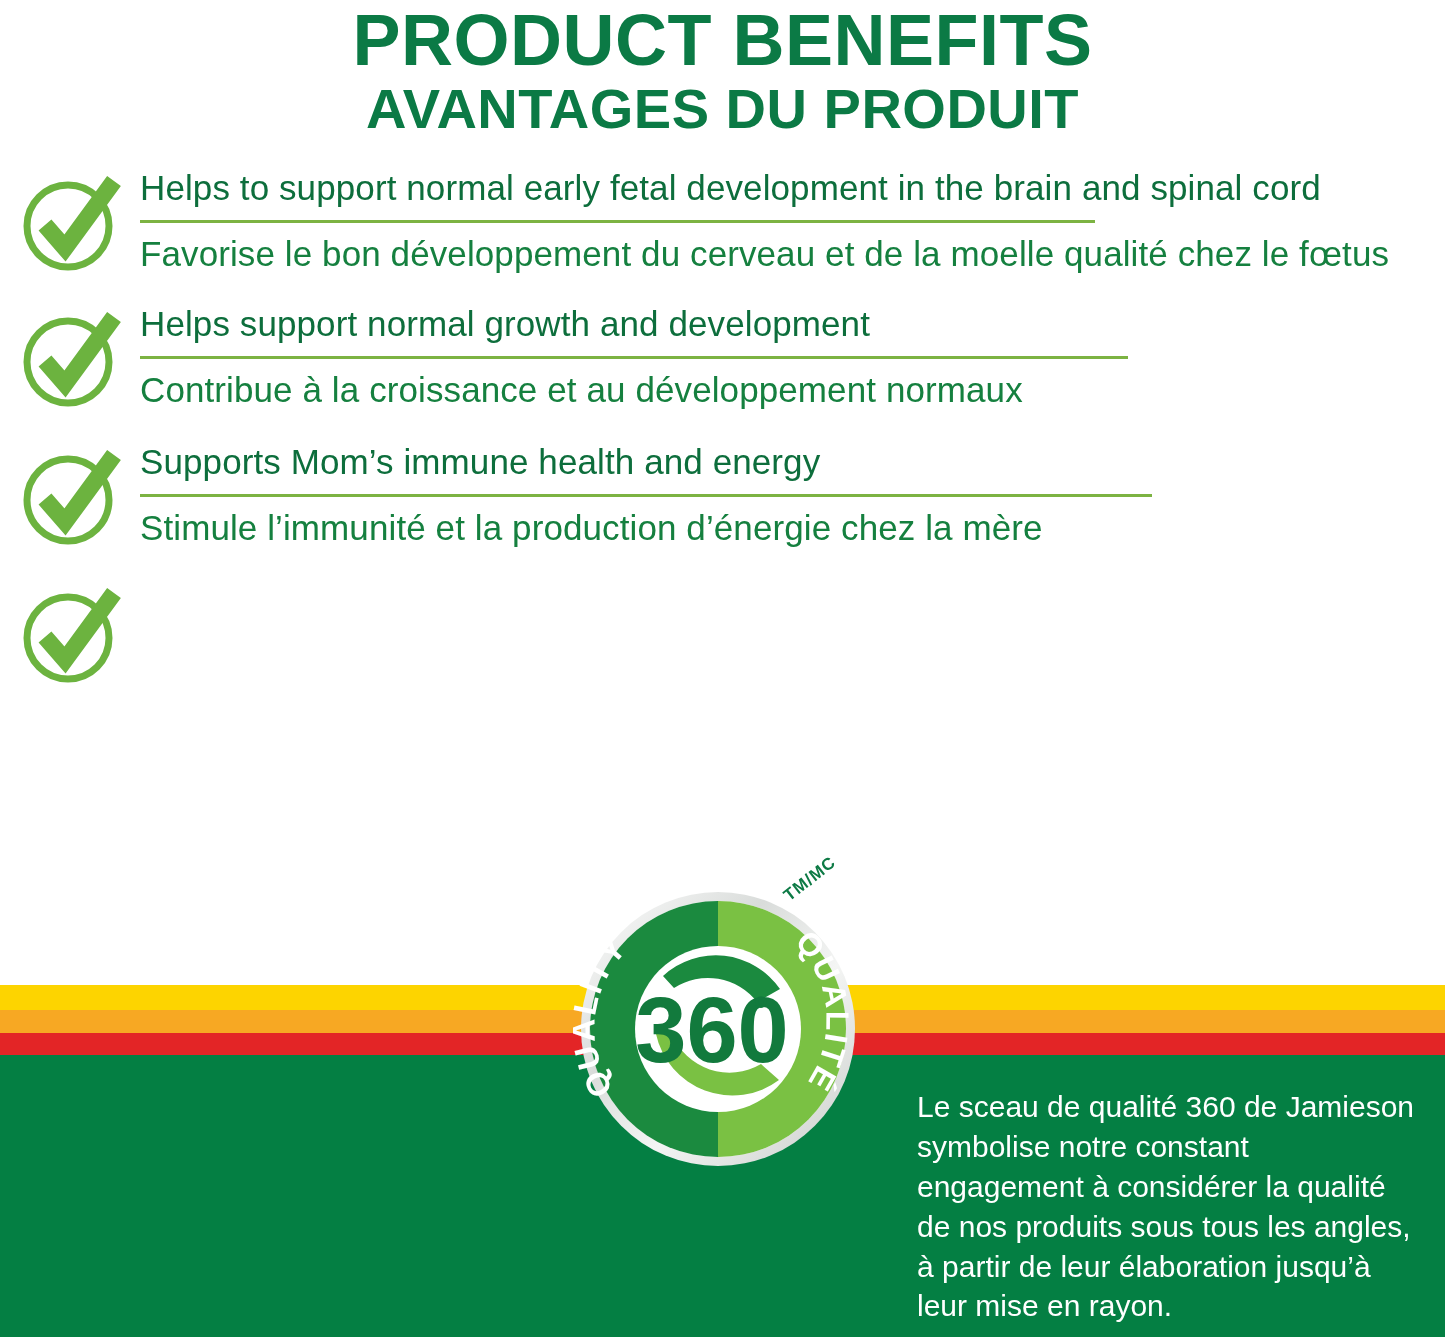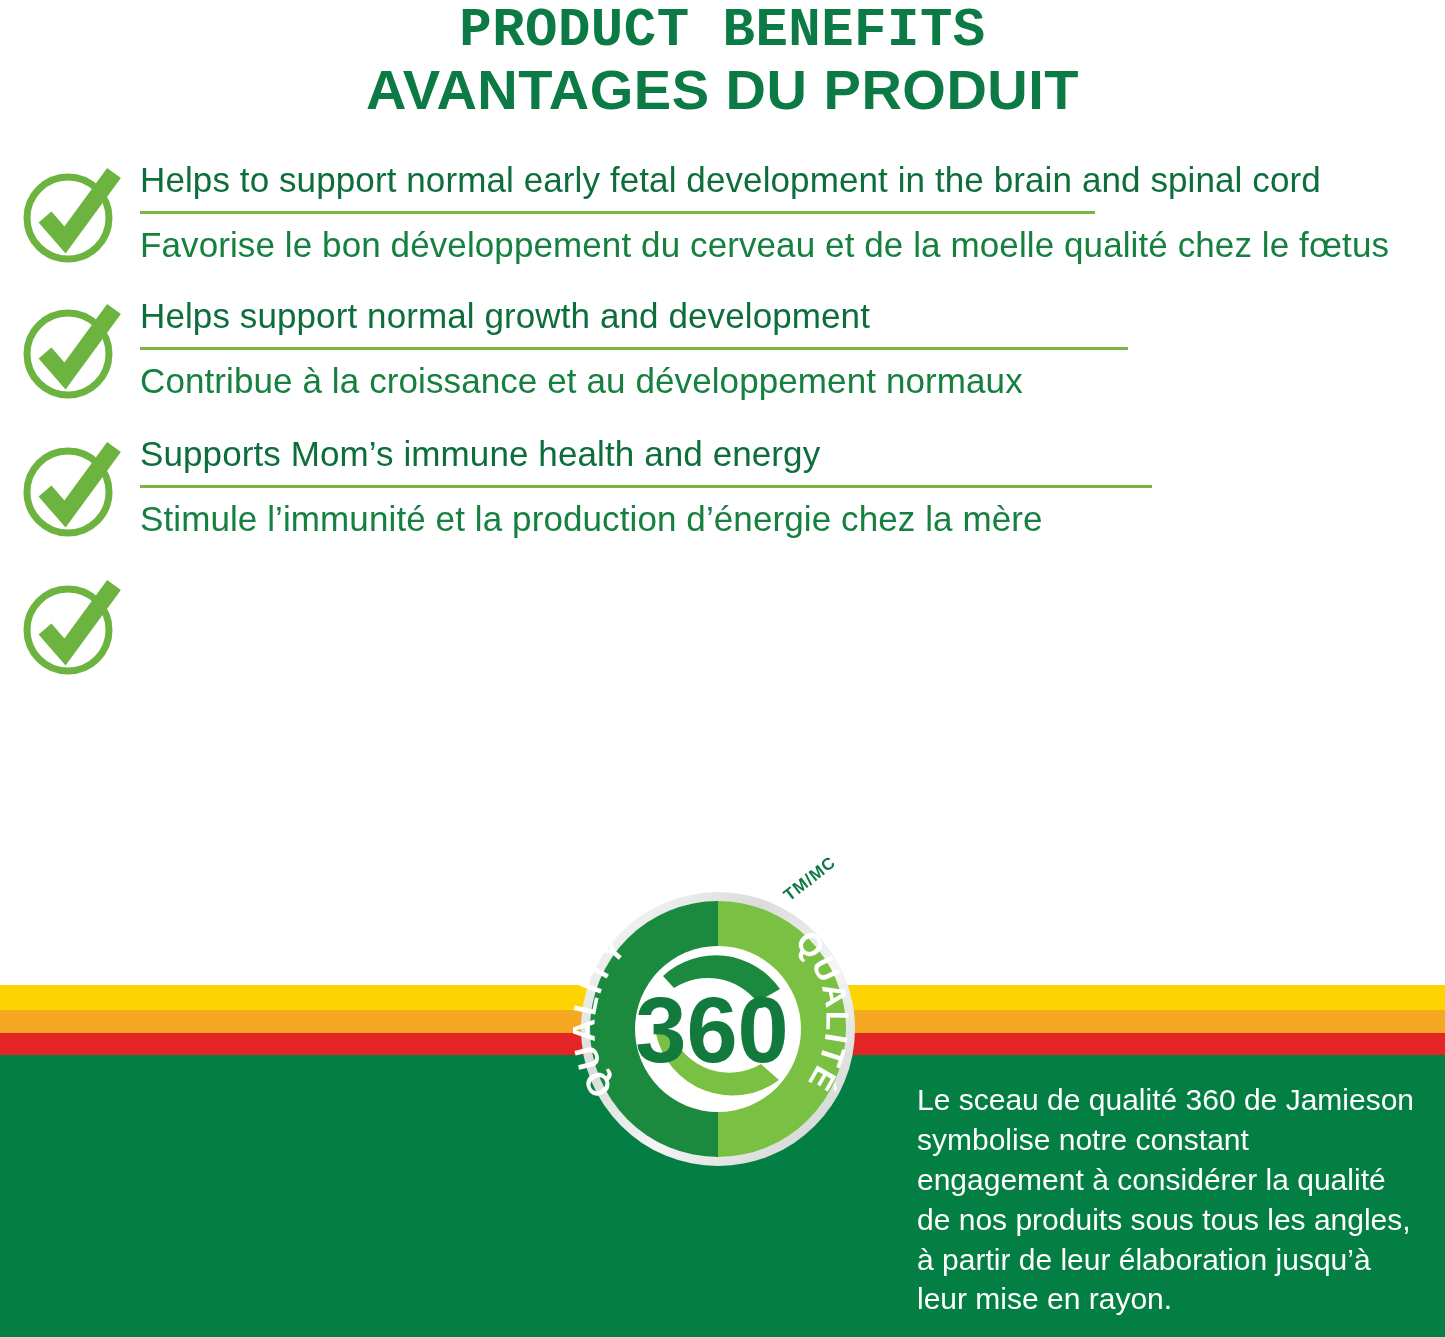--- a/index.html
+++ b/index.html
@@ -29,35 +29,36 @@
     text-align: center;
     padding-top: 2px;
   }
   .header .title-line {
     color: #0b7a45;
     font-weight: 700;
     letter-spacing: 0.5px;
     line-height: 1.07;
     white-space: nowrap;
   }
-  .title-en { font-size: 54px; font-family: Liberation Mono, monospace; }
+  .title-en { font-size: 72px; }
   .title-fr { font-size: 56px; }
 
   
   .benefits {
     position: absolute;
     left: 0;
     top: 158px;
     width: 1445px;
   }
   .benefit-row {
     position: relative;
     display: flex;
-    align-items: flex-start;
+    align-items: center;
     margin-bottom: 10px;
+    margin-top: 8px;
   }
   .check-cell {
     width: 140px;
     min-width: 140px;
     display: flex;
     justify-content: center;
     padding-top: 6px;
   }
   .check-icon { display: block; }
   .benefit-texts {
@@ -106,21 +107,21 @@
     height: 282px;
     background: #047f43;
   }
   .panel-text {
     position: absolute;
     color: #ffffff;
     font-size: 30px;
     line-height: 1.33;
   }
   .panel-left  { left: 86px;  top: 25px;  width: 470px; }
-  .panel-right { left: 917px; top: 25px;  width: 500px; }
+  .panel-right { left: 917px; top: 32px;  width: 500px; }
 
   
   .seal {
     position: absolute;
     left: 573px;
     top: 884px;
     width: 290px;
     height: 290px;
   }
   .seal svg { display: block; }

